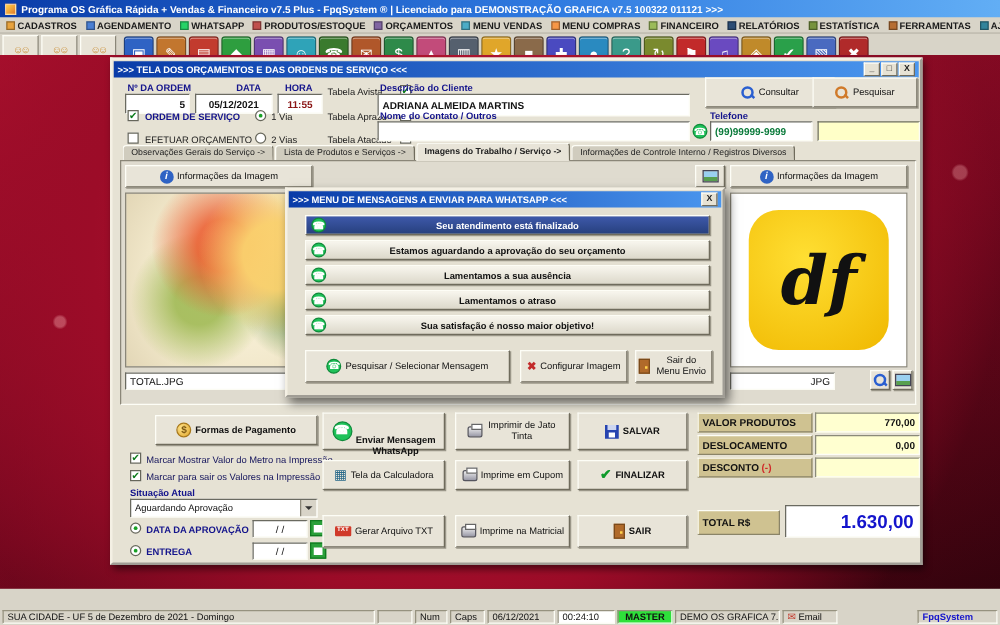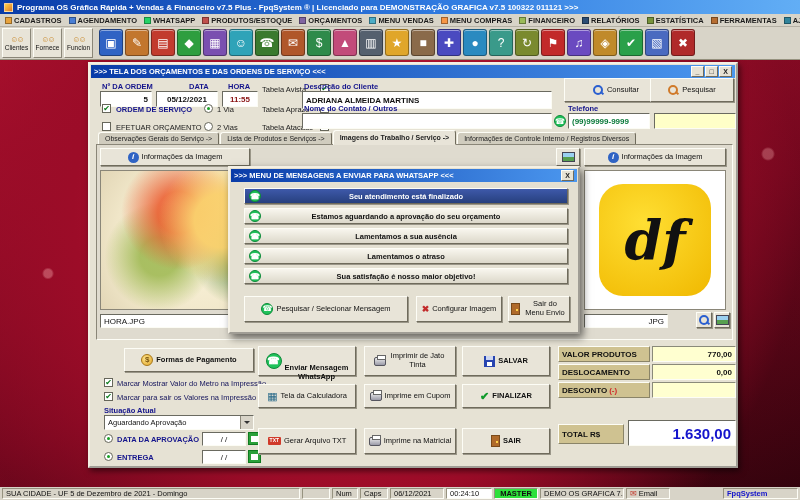--- a/index.html
+++ b/index.html
@@ -21,21 +21,21 @@
     border-bottom:1px solid #96927f;display:flex;align-items:flex-start;padding:1px 2px;gap:2px;}
   .nav-btn{width:29px;height:30px;display:inline-flex;flex-direction:column;align-items:center;justify-content:center;
     background:#e8e4d8;border:1px solid;border-color:#fdfdf6 #8a8678 #8a8678 #fdfdf6;font-size:6.5px;cursor:pointer;}
   .icon-people{color:#c8882a;font-size:8px;letter-spacing:-2px;line-height:9px;}
   .icon-people::before{content:"☺☺";}
   .icons{display:flex;gap:2px;margin-left:4px;}
   .tool-ico{width:24px;height:27px;margin-top:1px;border-radius:3px;display:inline-flex;align-items:center;justify-content:center;
     color:#fff;font-size:12px;border:1px solid rgba(0,0,0,.35);box-shadow:inset 0 1px 0 rgba(255,255,255,.45);cursor:pointer;}
 
   
-  .mdi{position:absolute;left:0;top:60px;width:800px;height:427px;
+  .mdi{position:absolute;left:0;top:44px;width:800px;height:427px;
     background:
       radial-gradient(circle at 6% 50%, rgba(255,190,190,.35) 0 4px, transparent 6px),
       radial-gradient(circle at 96% 22%, rgba(255,190,190,.3) 0 5px, transparent 7px),
       radial-gradient(circle at 90% 70%, rgba(255,160,160,.25) 0 3px, transparent 5px),
       radial-gradient(circle at 45% 35%, #cf1f3e, #9c0c28 55%, #55041425 85%),
       linear-gradient(160deg,#b81232,#7a0820 55%,#2e030c);}
 
   
   .window{position:absolute;left:88px;top:2px;width:650px;height:406px;background:#e6e2d4;
     border:2px outset #f4f0e4;box-shadow:2px 3px 6px rgba(0,0,0,.55);}
@@ -411,21 +411,21 @@
         <span class="icon-img"></span>
       </span>
       <span class="btn" style="left:494px;top:84px;width:142px;height:18px;">
         <span class="icon-i"></span>
         <span>Informações da Imagem</span>
       </span>
       <div class="art" style="left:10px;top:106px;width:196px;height:140px;"></div>
       <div class="logo-wrap" style="left:494px;top:106px;width:142px;height:140px;">
         <span class="df">df</span>
       </div>
-      <span class="fld" style="left:10px;top:250px;width:196px;height:14px;">HORA.JPG</span>
+      <span class="fld" style="left:10px;top:250px;width:196px;height:14px;">TOTAL.JPG</span>
       <span class="fld right" style="left:494px;top:250px;width:84px;height:14px;">JPG</span>
       <span class="btn" style="left:606px;top:248px;width:16px;height:16px;">
         <span class="icon-mag"></span>
       </span>
       <span class="btn" style="left:624px;top:248px;width:16px;height:16px;">
         <span class="icon-img"></span>
       </span>
 
       <span class="btn caps" style="left:34px;top:284px;width:130px;height:24px;">
         <span class="icon-coin"></span>
@@ -573,15 +573,15 @@
     <span class="seg" style="width:28px;">Caps</span>
     <span class="seg" style="width:54px;">06/12/2021</span>
     <span class="seg white" style="width:46px;">00:24:10</span>
     <span class="seg master" style="width:44px;">MASTER</span>
     <span class="seg" style="width:84px;">DEMO OS GRAFICA 7.5</span>
     <span class="seg" style="width:44px;">
         <span class="env">✉</span>
         <span>Email</span>
       </span>
     <span class="grow"></span>
-    <span class="seg brand" style="width:75px;text-align:center;">FpqSystem</span>
+    <span class="seg brand" style="width:64px;text-align:center;">FpqSystem</span>
   </div>
 </div>
 
 </body></html>

